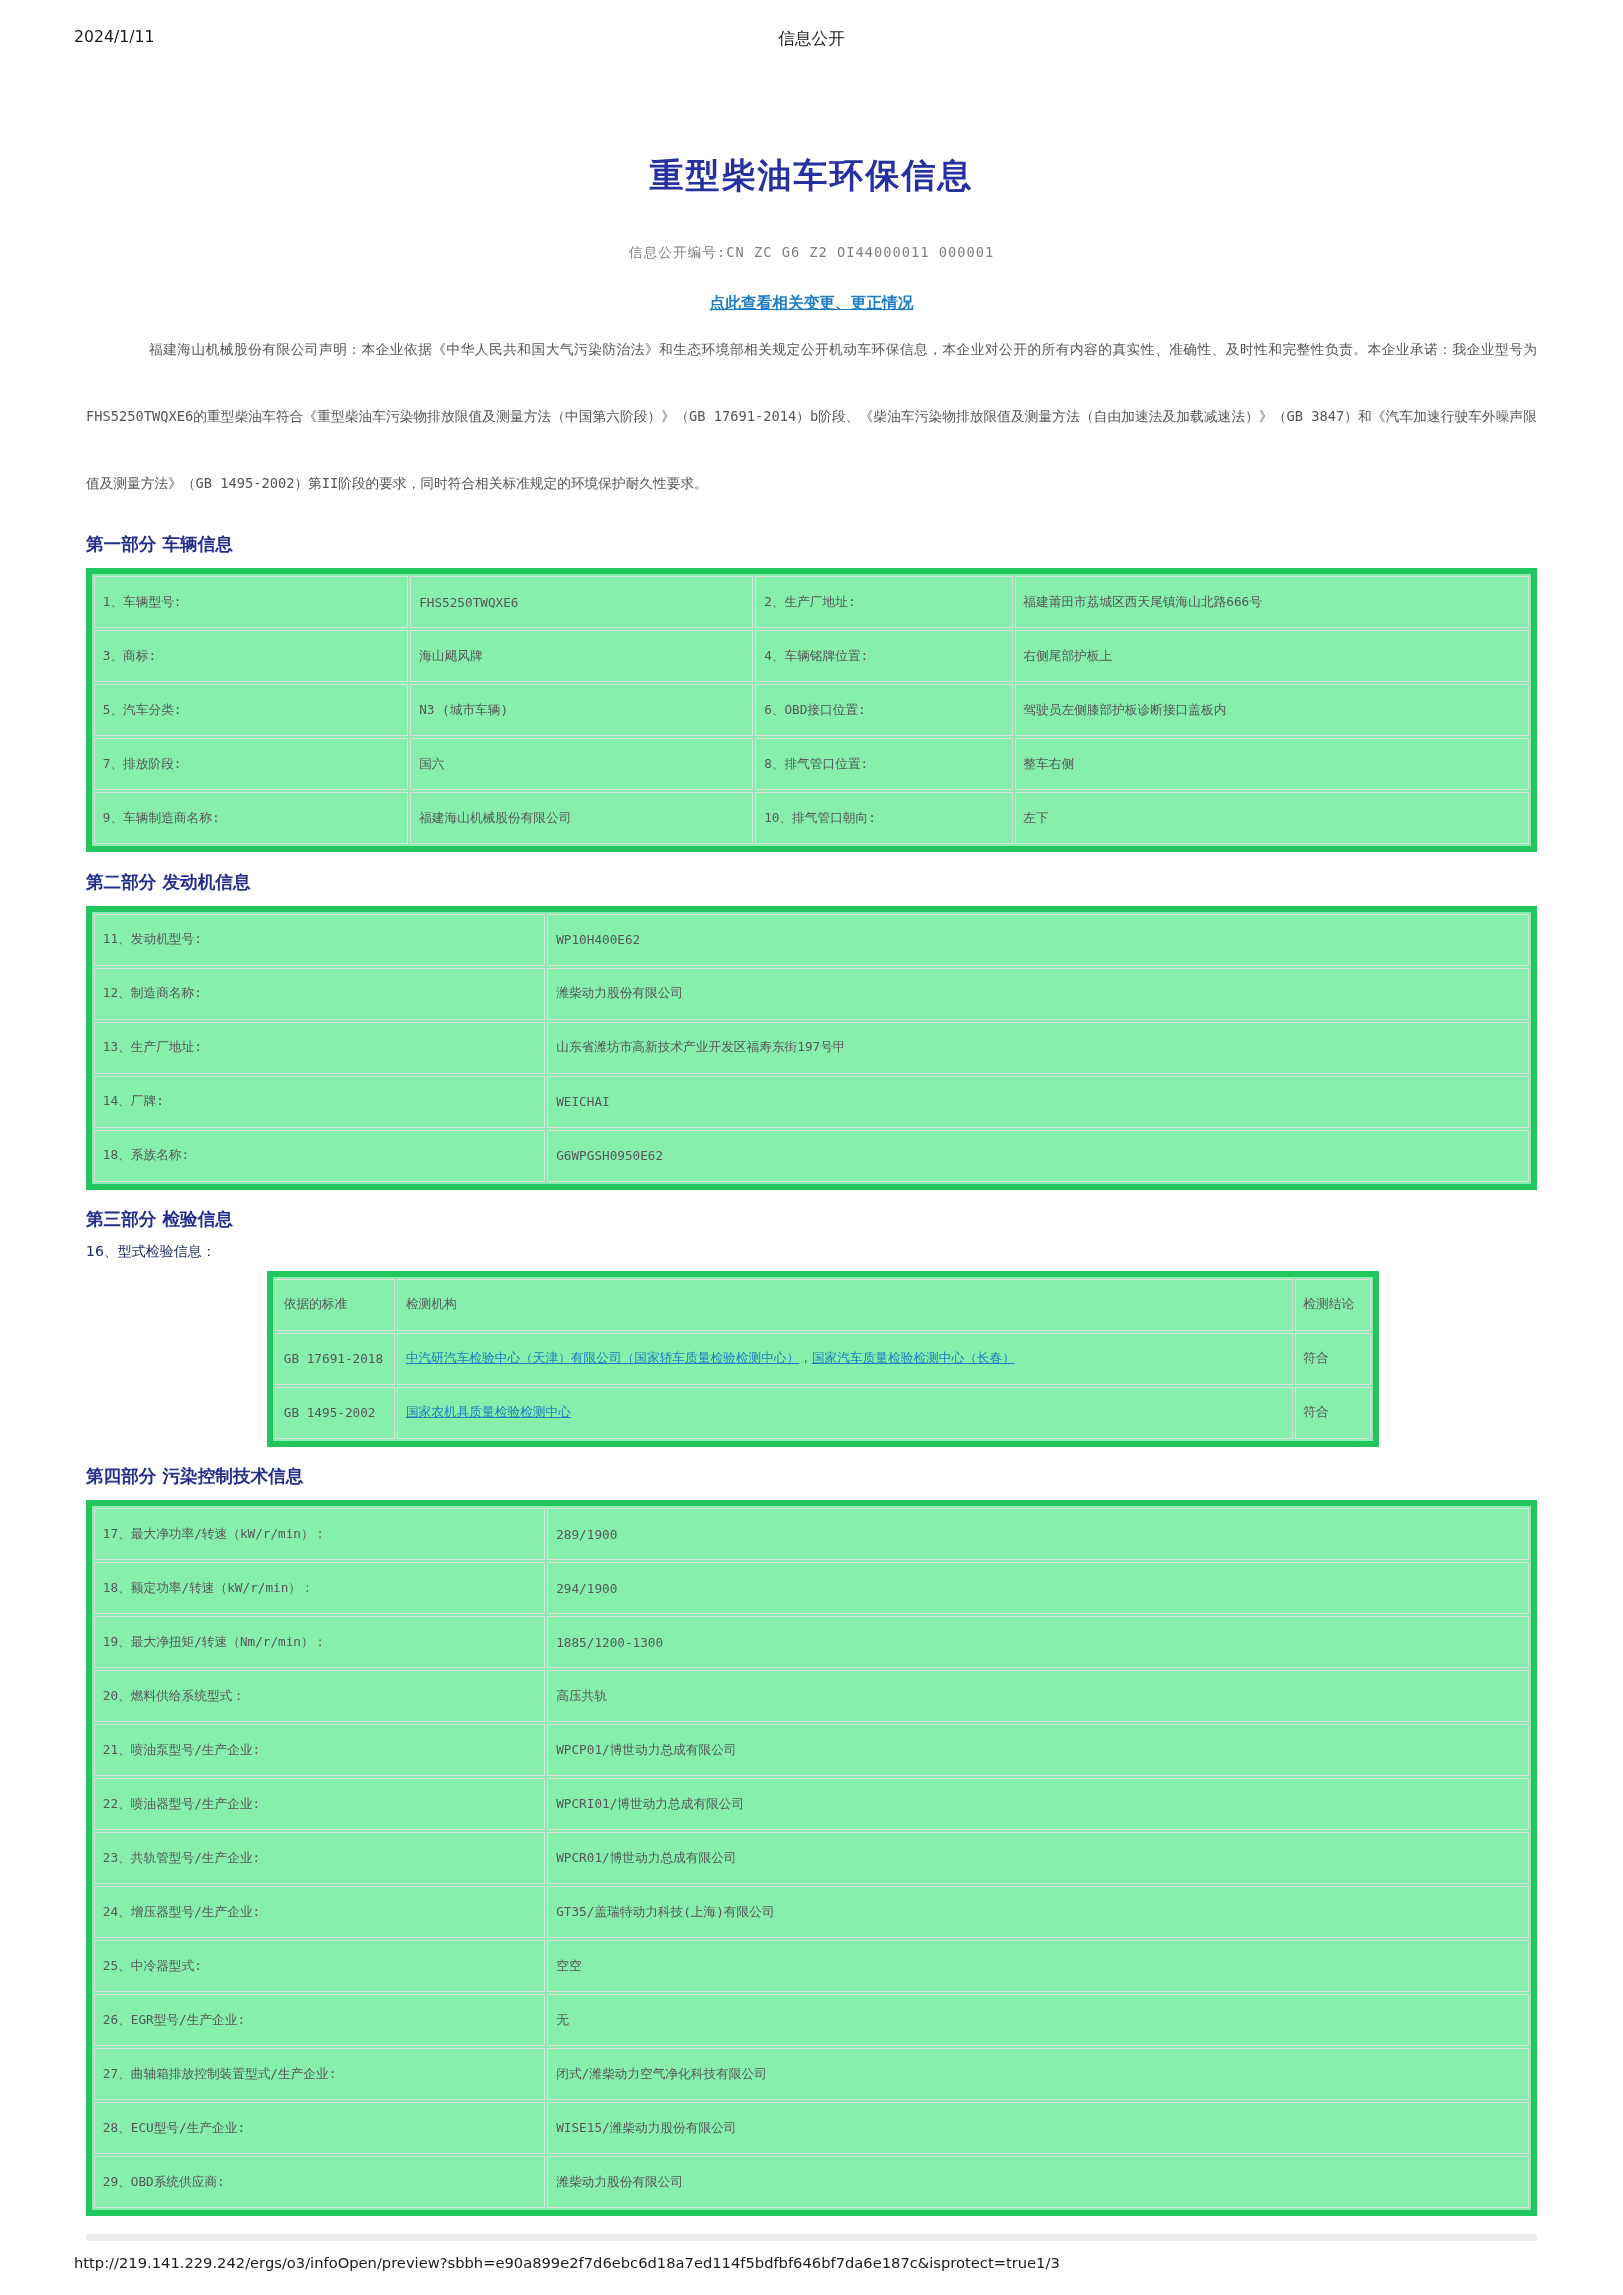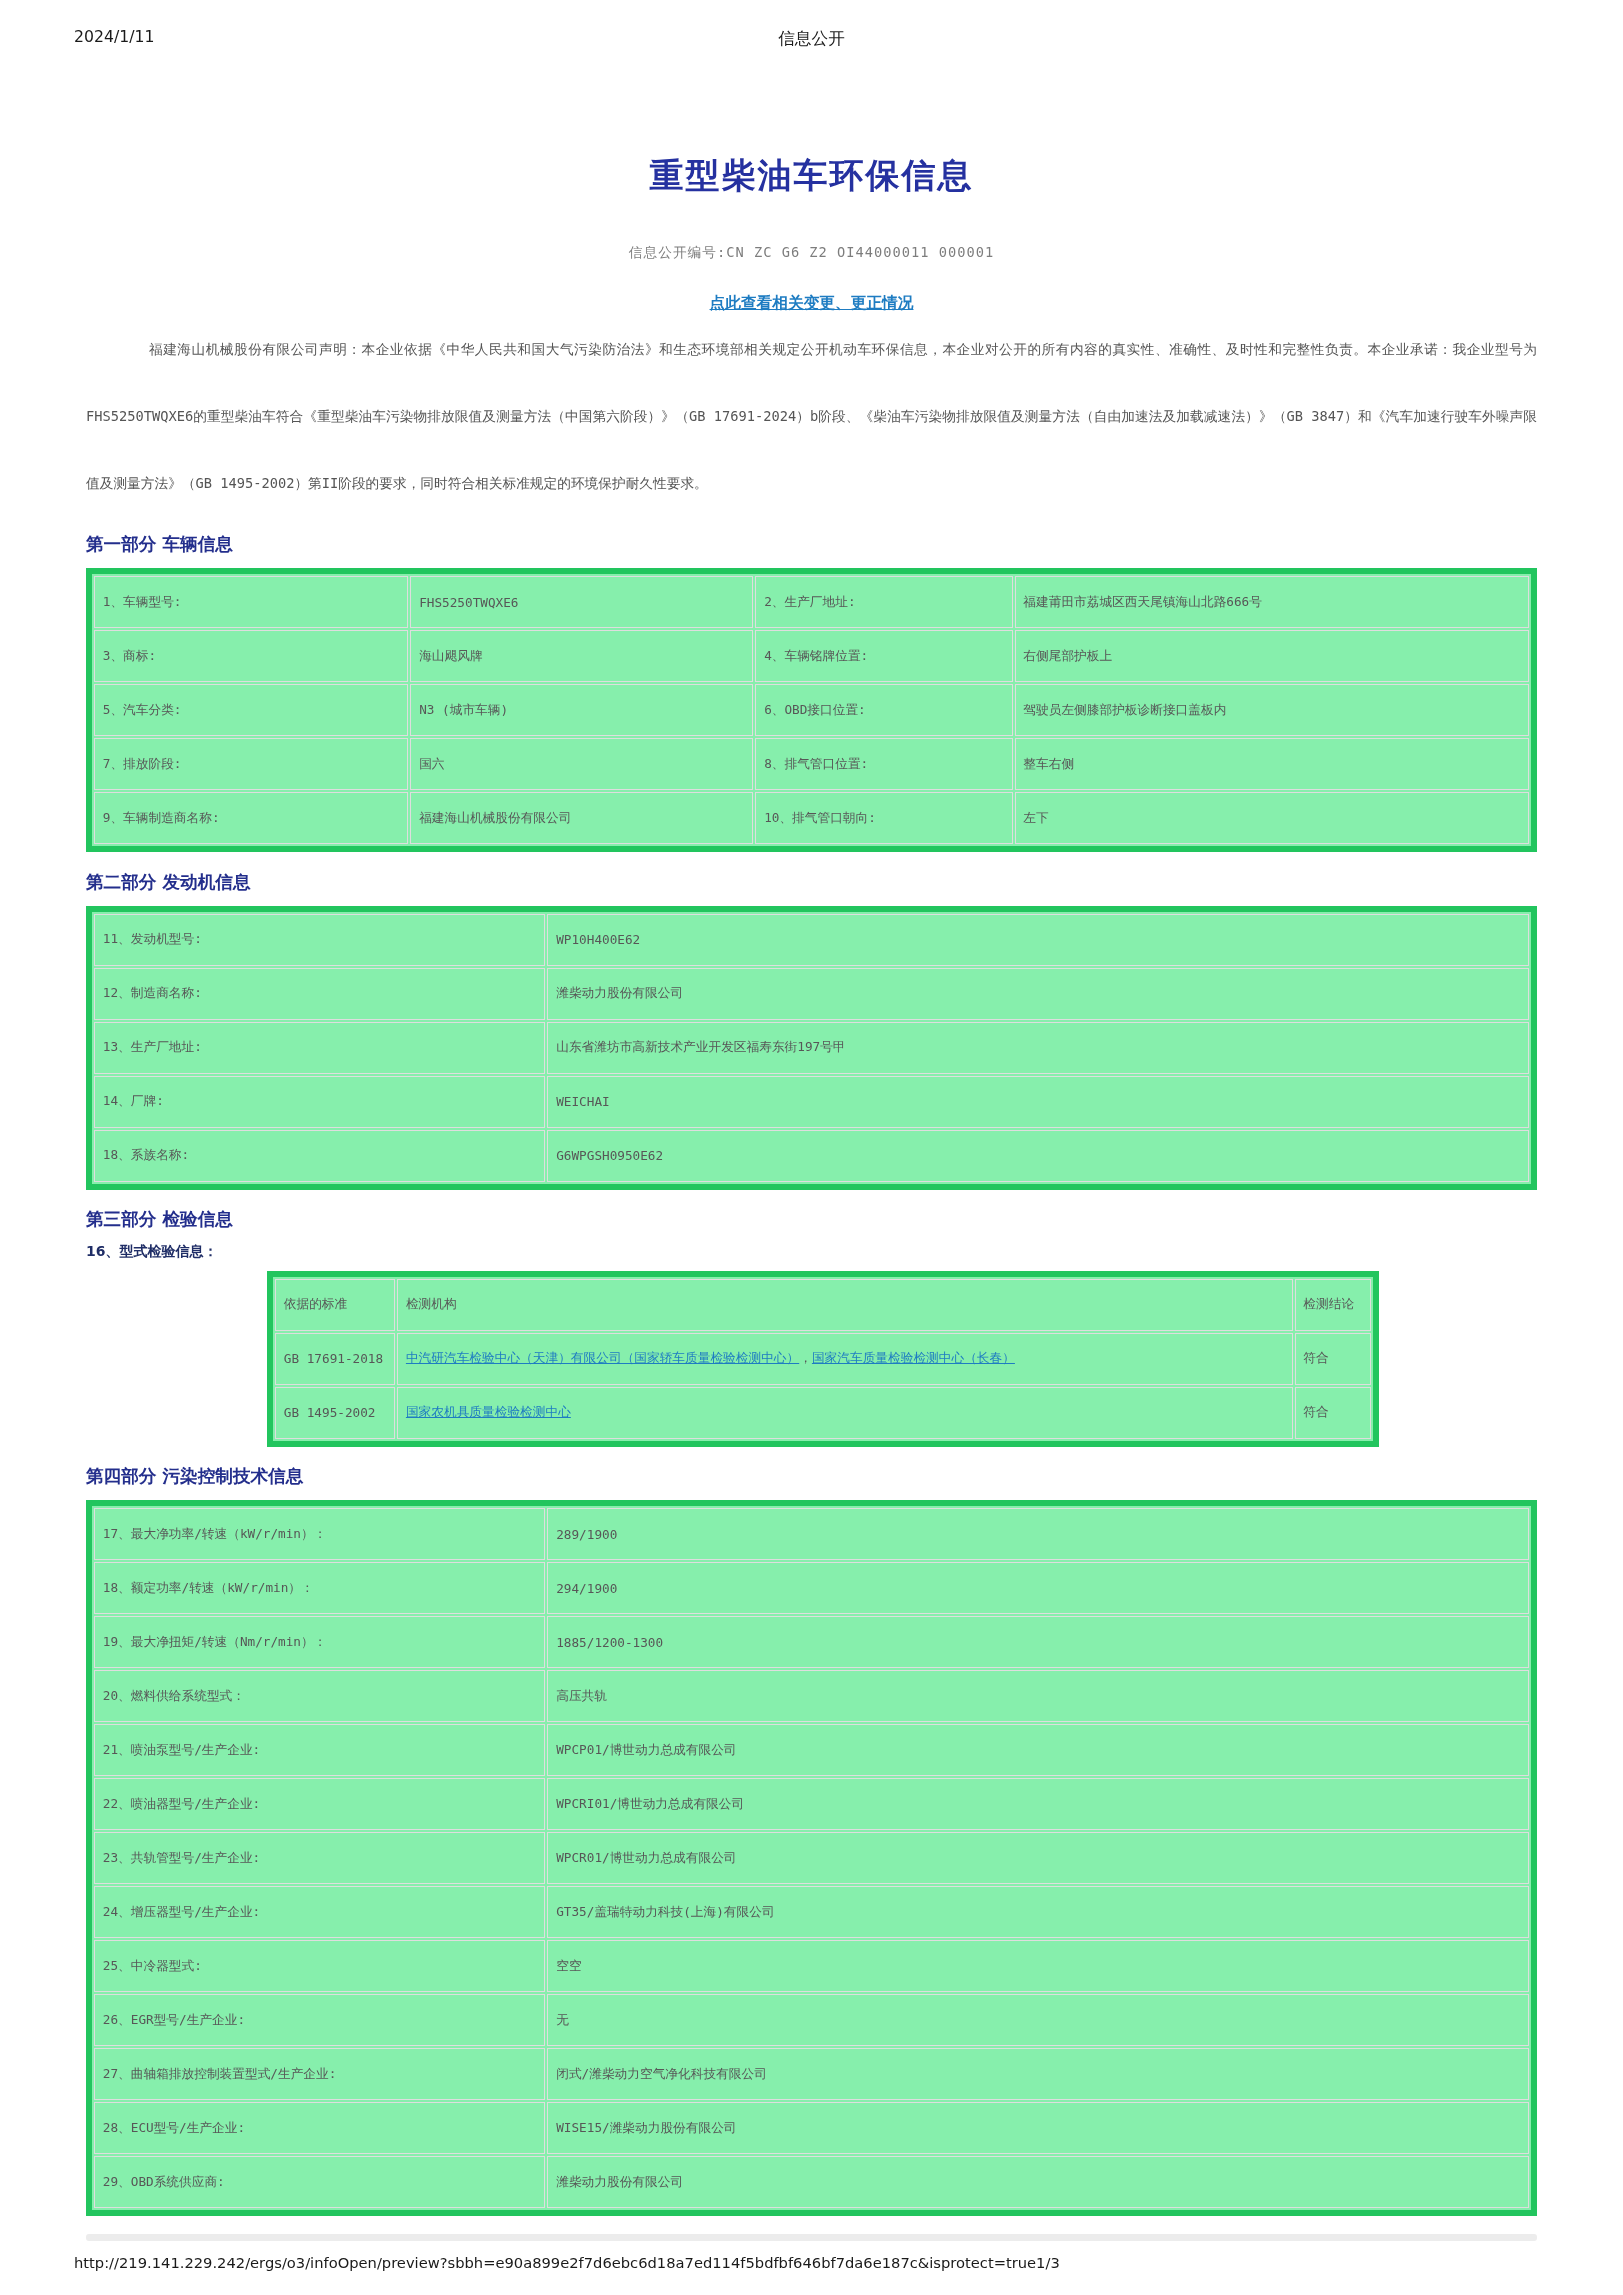--- a/index.html
+++ b/index.html
@@ -40,21 +40,21 @@
     font-family:"DejaVu Sans Mono","DejaVu Sans",sans-serif;
     font-size:13.7px; color:#555; line-height:67px;
     text-indent:63px; text-align:justify;
   }
   .sec-heading {
     margin:15.7px 0 11.8px 0;
     font-size:17.6px; font-weight:bold; color:#232e8c;
   }
   .item-label {
     margin:3.9px 0 9.8px 0;
-    font-size:14px; font-weight:bold; color:#1f2d66;
+    font-size:14px; font-weight:normal; color:#1f2d66;
   }
 
   table.grid {
     width:100%;
     border-collapse:separate; border-spacing:2px;
     border:6px solid #22c55e;
     margin:0 0 17.6px 0;
     background:#86efac;
   }
   table.grid td, table.grid th {
@@ -103,21 +103,21 @@
   </div>
 
   <div class="content">
 
     <div class="doc-title">重型柴油车环保信息</div>
     <div class="doc-number">信息公开编号:CN ZC G6 Z2 OI44000011 000001</div>
     <div class="change-link-wrap">
       <a class="change-link">点此查看相关变更、更正情况</a>
     </div>
 
-    <p class="declaration">福建海山机械股份有限公司声明：本企业依据《中华人民共和国大气污染防治法》和生态环境部相关规定公开机动车环保信息，本企业对公开的所有内容的真实性、准确性、及时性和完整性负责。本企业承诺：我企业型号为FHS5250TWQXE6的重型柴油车符合《重型柴油车污染物排放限值及测量方法（中国第六阶段）》（GB 17691-2024）b阶段、《柴油车污染物排放限值及测量方法（自由加速法及加载减速法）》（GB 3847）和《汽车加速行驶车外噪声限值及测量方法》（GB 1495-2002）第II阶段的要求，同时符合相关标准规定的环境保护耐久性要求。</p>
+    <p class="declaration">福建海山机械股份有限公司声明：本企业依据《中华人民共和国大气污染防治法》和生态环境部相关规定公开机动车环保信息，本企业对公开的所有内容的真实性、准确性、及时性和完整性负责。本企业承诺：我企业型号为FHS5250TWQXE6的重型柴油车符合《重型柴油车污染物排放限值及测量方法（中国第六阶段）》（GB 17691-2014）b阶段、《柴油车污染物排放限值及测量方法（自由加速法及加载减速法）》（GB 3847）和《汽车加速行驶车外噪声限值及测量方法》（GB 1495-2002）第II阶段的要求，同时符合相关标准规定的环境保护耐久性要求。</p>
 
     <div class="sec-heading">第一部分 车辆信息</div>
     <table class="grid t1">
       <colgroup>
           <col class="c1">
           <col class="c2">
           <col class="c3">
           <col class="c4">
         </colgroup>
       <tbody>

